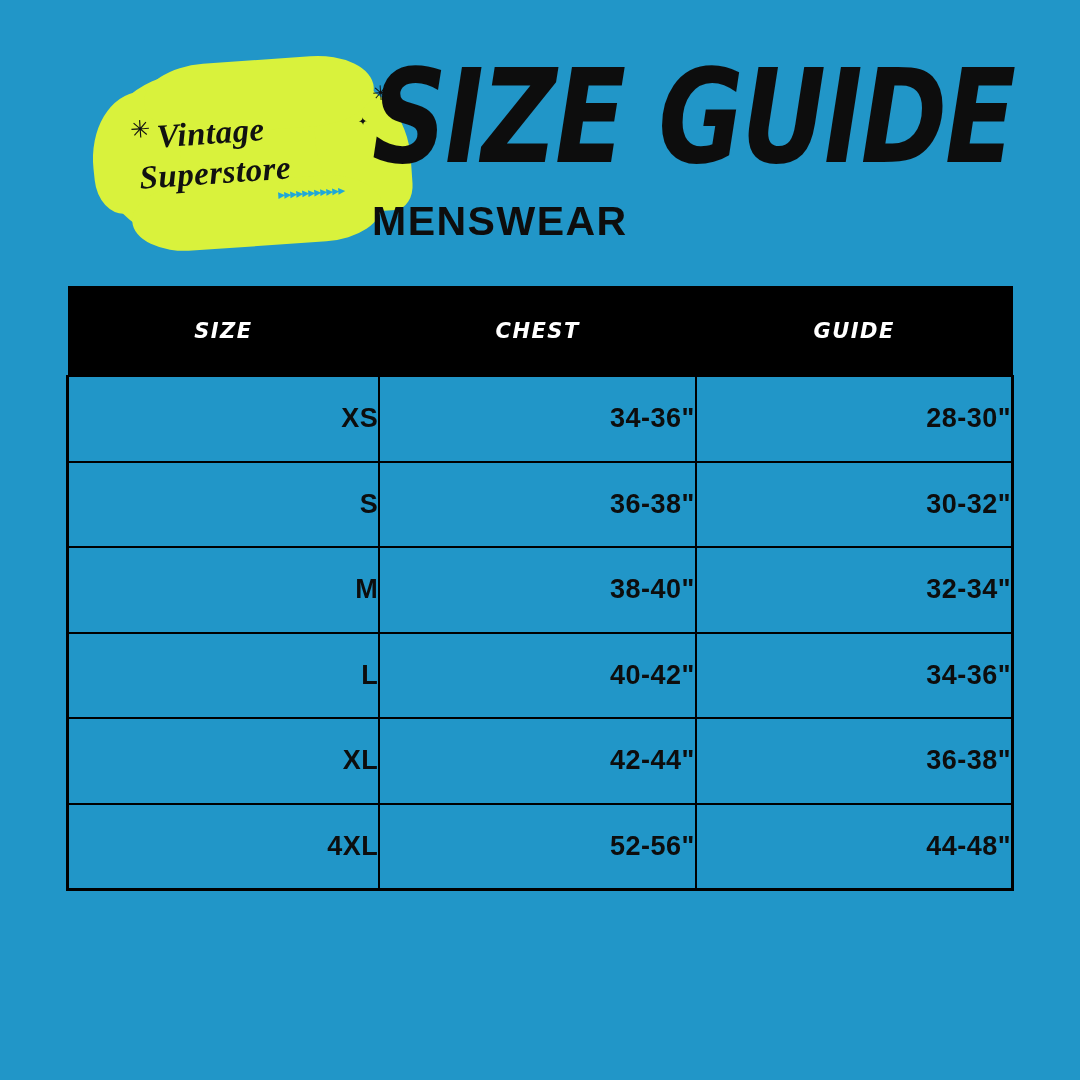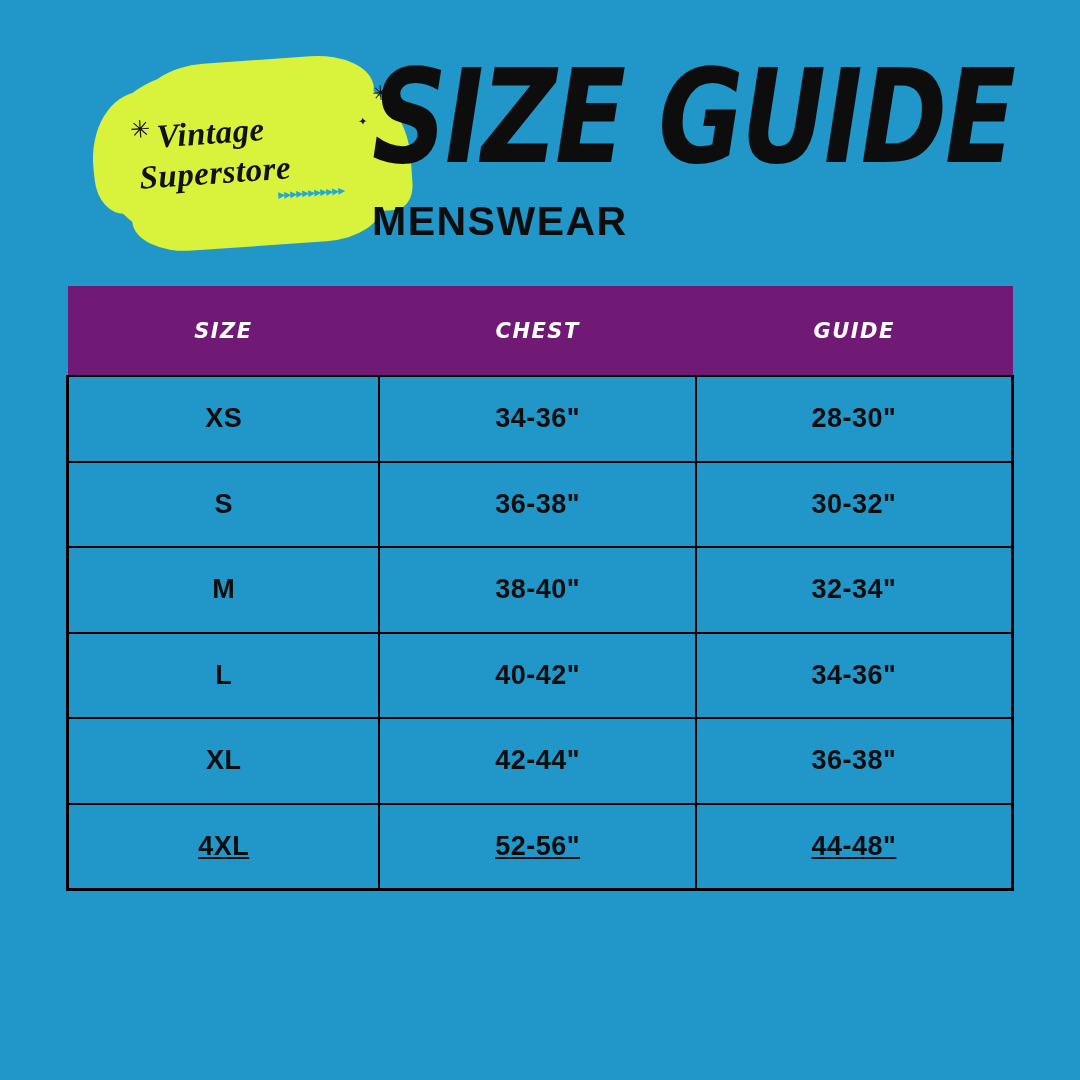--- a/index.html
+++ b/index.html
@@ -135,44 +135,44 @@
   
   #size-table {
     position: absolute;
     left: 66px;
     top: 286px;
     width: 948px;
     border-collapse: collapse;
     table-layout: fixed;
   }
   #size-table thead th {
-    background: #701a75;
+    background: #000000;
     color: #fff;
     height: 90px;
     font-family: "DejaVu Sans", sans-serif;
     font-style: italic;
     font-weight: bold;
     font-size: 21px;
     letter-spacing: 1.5px;
     vertical-align: middle;
   }
   #size-table tbody td {
     height: 85.5px;
     border: 2.5px solid #000;
-    text-align: center;
+    text-align: right;
     vertical-align: middle;
     font-family: "Liberation Sans", sans-serif;
     font-weight: bold;
     font-size: 27px;
     color: #0d0d0d;
     letter-spacing: 0.5px;
   }
   #size-table tbody tr td:first-child { border-left: 3px solid #000; }
   #size-table tbody tr td:last-child { border-right: 3px solid #000; }
-  #size-table tbody tr:last-child td { border-bottom: 3px solid #000; text-decoration: underline; }
+  #size-table tbody tr:last-child td { border-bottom: 3px solid #000; }
   .col-size { width: 33%; }
   .col-chest { width: 33.5%; }
   .col-waist { width: 33.5%; }
 </style>
 </head>
 <body>
 
 <div id="logo-badge">
   <div class="blob b1"></div>
   <div class="blob b2"></div>

